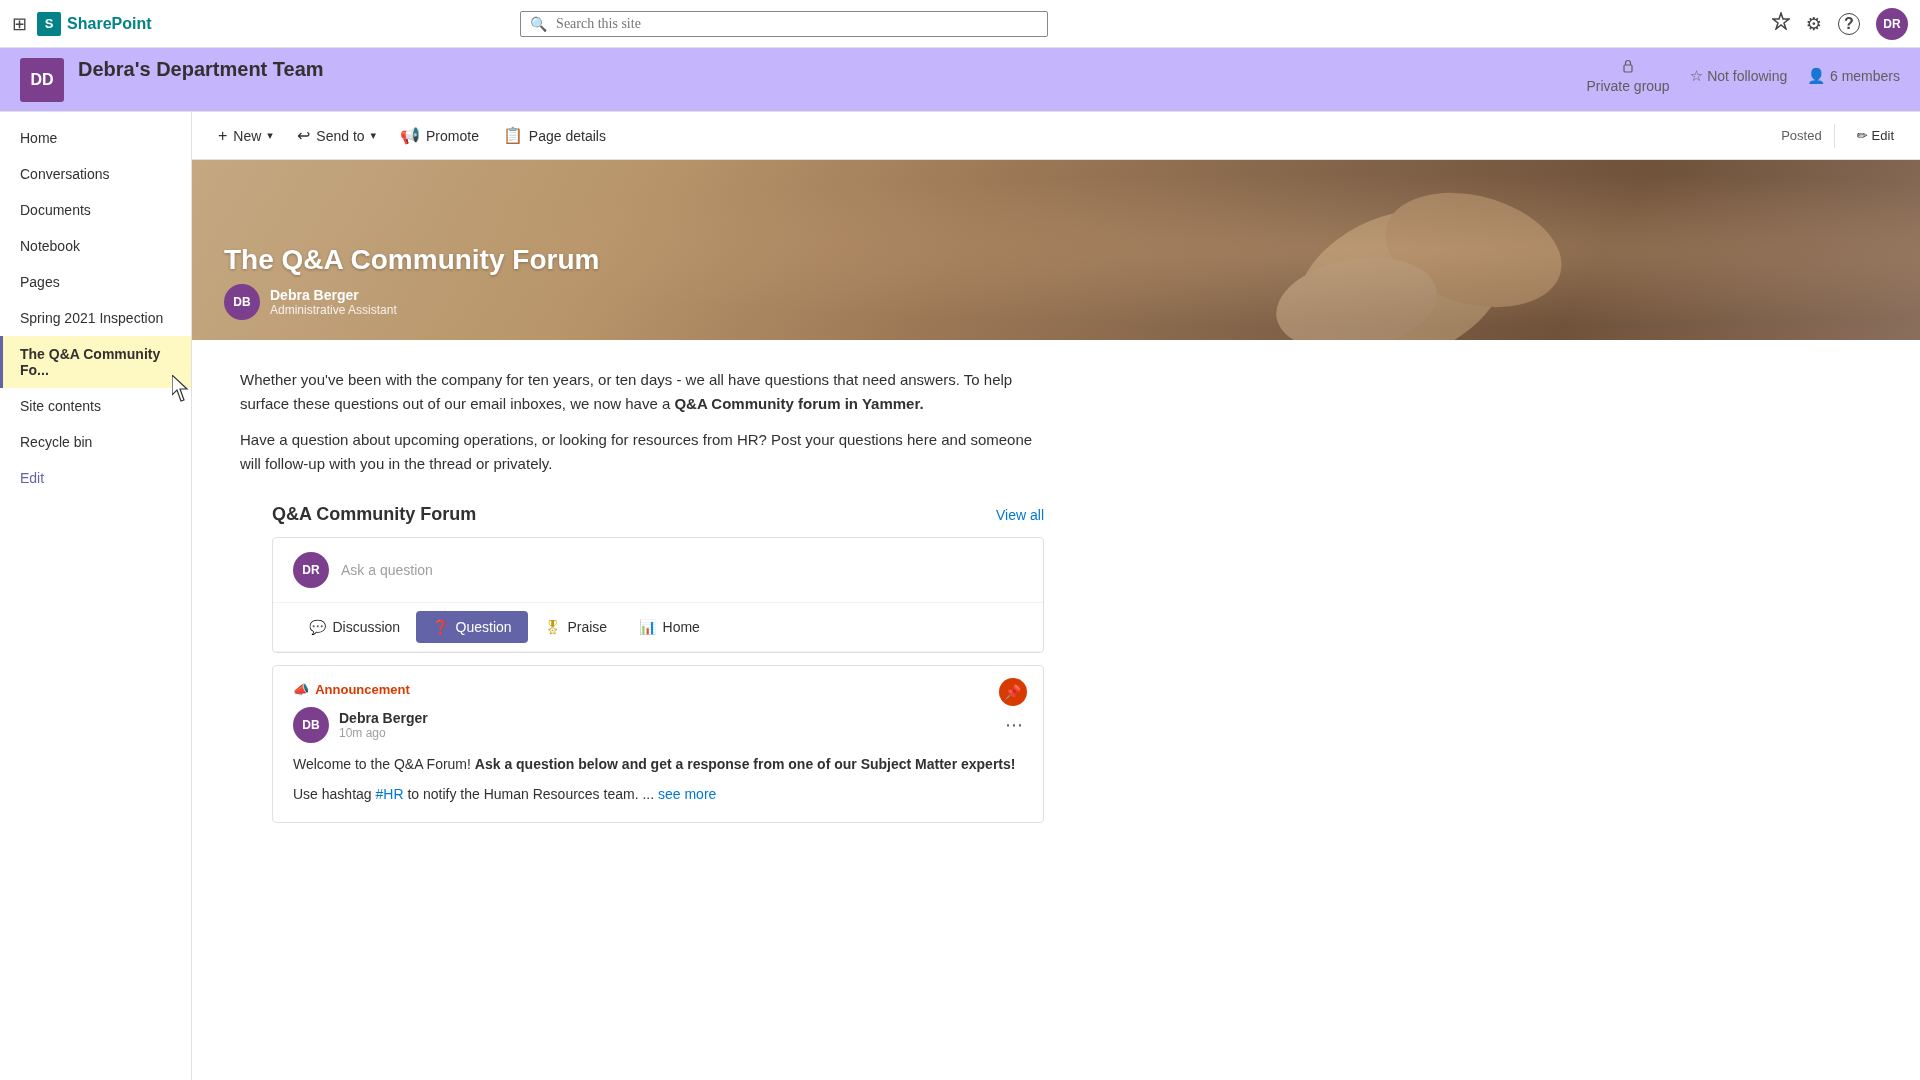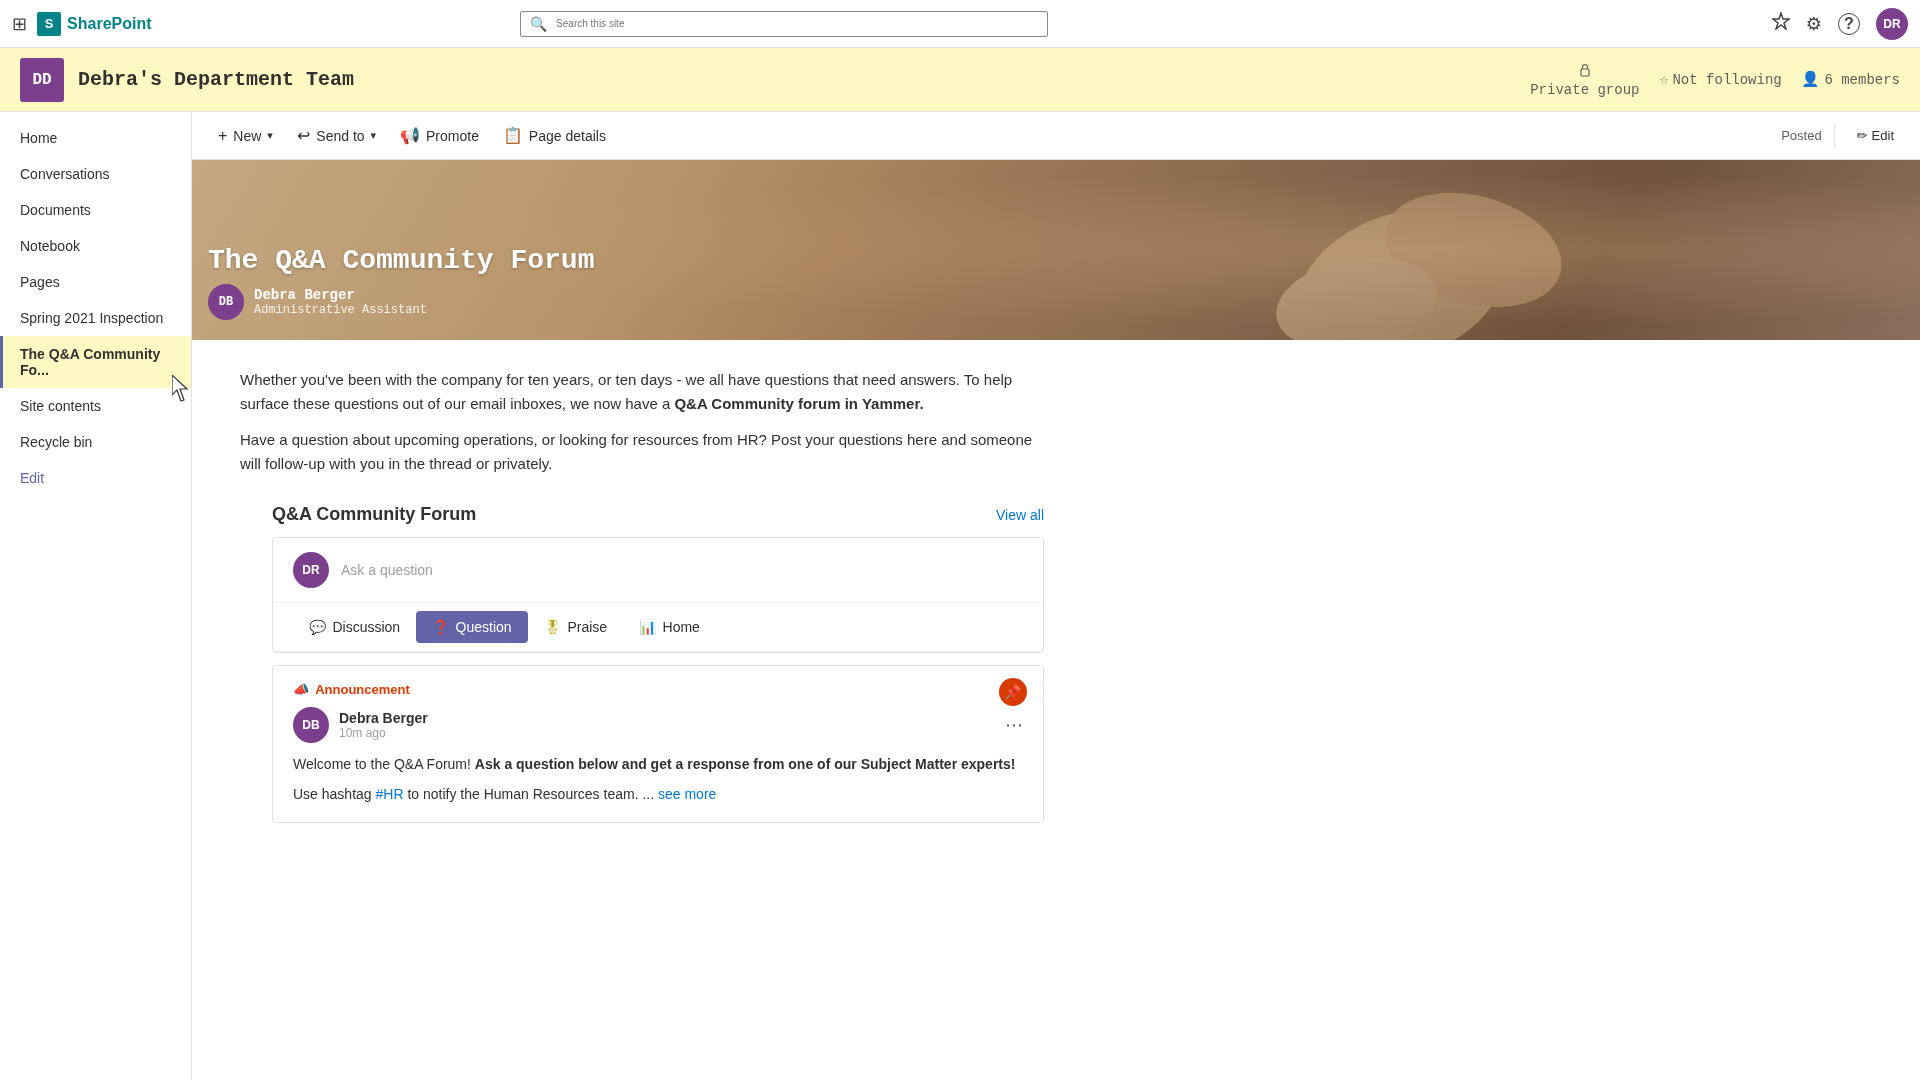--- a/index.html
+++ b/index.html
@@ -15,30 +15,30 @@
     .top-bar-left { display: flex; align-items: center; gap: 10px; }
     .waffle-icon { color: #444; font-size: 18px; cursor: pointer; }
     .sharepoint-logo { display: flex; align-items: center; gap: 6px; color: #038387; font-weight: 600; font-size: 16px; }
     .sp-icon { width: 24px; height: 24px; background: #038387; color: white; display: flex; align-items: center; justify-content: center; font-size: 13px; font-weight: bold; border-radius: 2px; }
     .search-bar {
       flex: 1; max-width: 528px; margin: 0 auto;
       display: flex; align-items: center;
       border: 1px solid #8a8886; border-radius: 2px;
       padding: 4px 10px; gap: 8px; background: #fff;
     }
-    .search-bar input { border: none; outline: none; flex: 1; font-size: 10px; color: #605e5c; }
+    .search-bar input { border: none; outline: none; flex: 1; font-size: 14px; color: #605e5c; font-family: Liberation Serif, serif; }
     .top-bar-right { display: flex; align-items: center; gap: 16px; margin-left: auto; }
     .top-bar-right .icon-btn { font-size: 18px; color: #444; cursor: pointer; background: none; border: none; }
     .avatar { width: 32px; height: 32px; border-radius: 50%; background: #7B3F8E; color: white; display: flex; align-items: center; justify-content: center; font-size: 12px; font-weight: bold; cursor: pointer; }
 
     
     .site-header {
-      display: flex; align-items: center;
-      padding: 10px 20px; background: #fef9c3;
-      border-bottom: 1px solid #e0e0e0; height: 64px; font-family: Liberation Mono, monospace;
+      display: flex; align-items: flex-start;
+      padding: 10px 20px; background: #c4b5fd;
+      border-bottom: 1px solid #e0e0e0; height: 64px;
     }
     .site-logo { width: 44px; height: 44px; background: #7B3F8E; color: white; display: flex; align-items: center; justify-content: center; font-size: 16px; font-weight: bold; border-radius: 3px; margin-right: 14px; }
     .site-title { font-size: 20px; font-weight: 600; color: #323130; }
     .site-header-right { margin-left: auto; display: flex; align-items: center; gap: 20px; font-size: 14px; color: #605e5c; }
     .private-group { display: flex; align-items: center; gap: 4px; flex-direction: column; }
     .not-following { display: flex; align-items: center; gap: 4px; cursor: pointer; }
     .members { display: flex; align-items: center; gap: 4px; }
 
     
     .layout { display: flex; height: calc(1080px - 112px); }
@@ -77,21 +77,21 @@
     .posted-label { font-size: 13px; color: #605e5c; }
     .edit-btn { font-size: 13px; color: #323130; cursor: pointer; display: flex; align-items: center; gap: 4px; }
 
     
     .hero-banner {
       position: relative; height: 180px;
       background: linear-gradient(135deg, #c8a882 0%, #b8956a 30%, #a07850 60%, #8a6240 100%);
       overflow: hidden;
     }
     .hero-overlay {
-      position: absolute; bottom: 20px; left: 16px; font-family: Liberation Mono, monospace;
+      position: absolute; bottom: 20px; left: 32px;
     }
     .hero-title { font-size: 28px; font-weight: 600; color: white; text-shadow: 0 1px 3px rgba(0,0,0,0.3); }
     .hero-author { display: flex; align-items: center; gap: 10px; margin-top: 8px; }
     .hero-author-avatar { width: 36px; height: 36px; border-radius: 50%; background: #7B3F8E; color: white; display: flex; align-items: center; justify-content: center; font-size: 12px; font-weight: bold; }
     .hero-author-name { color: white; font-size: 14px; font-weight: 600; }
     .hero-author-title { color: rgba(255,255,255,0.85); font-size: 12px; }
 
     
     .page-content { padding: 28px 48px; max-width: 900px; }
     .page-intro { font-size: 15px; line-height: 1.6; color: #323130; margin-bottom: 12px; }

